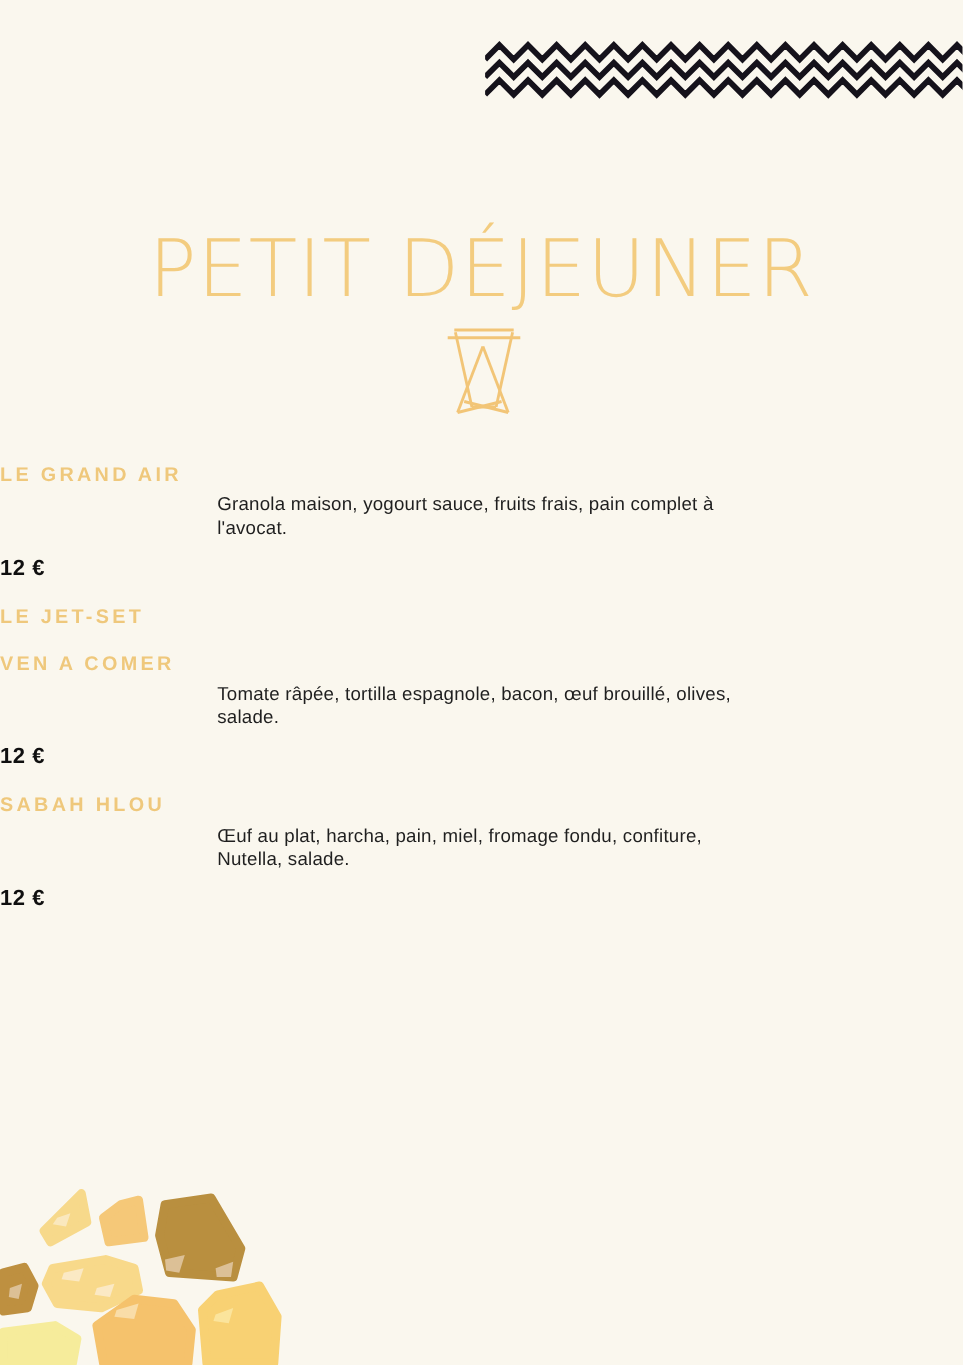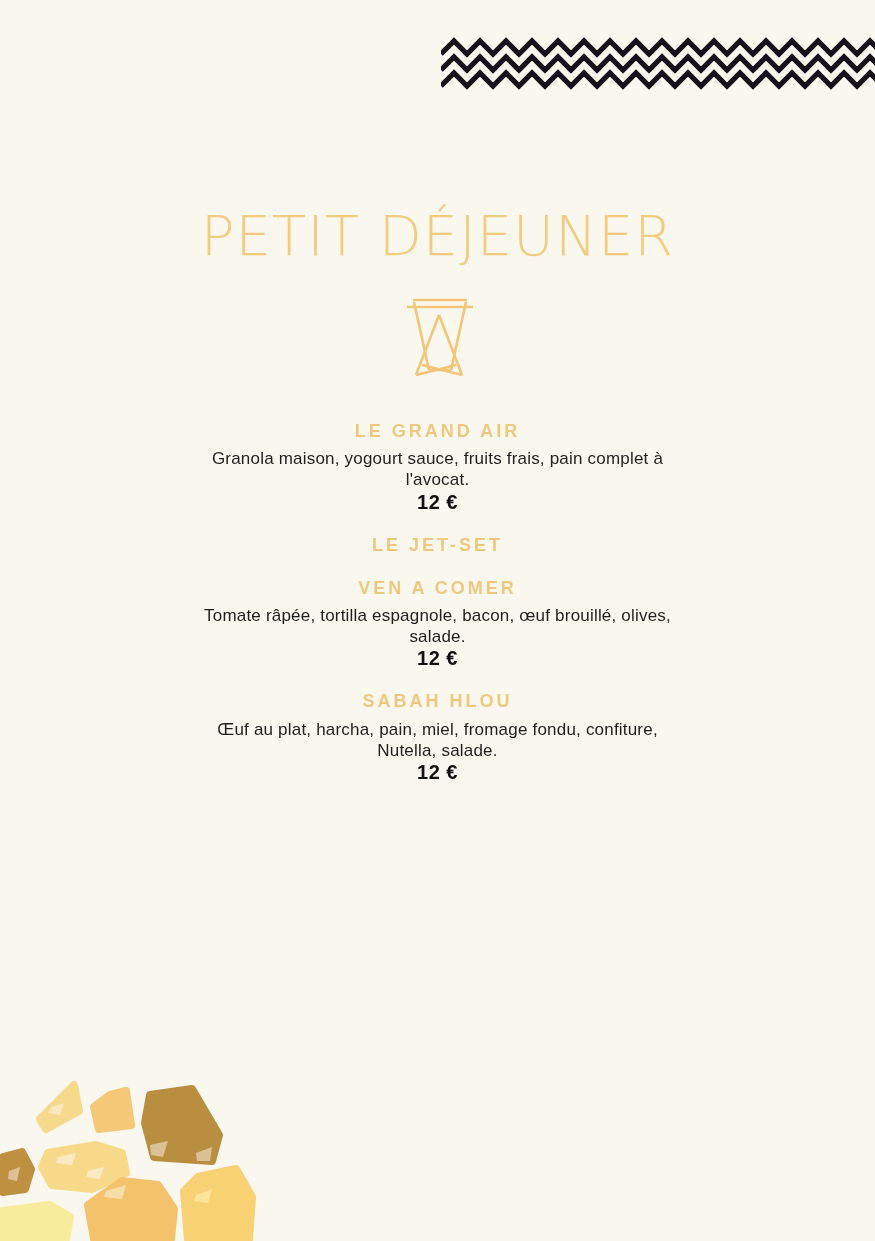--- a/index.html
+++ b/index.html
@@ -6,36 +6,36 @@
   body{
     width:875px;height:1241px;position:relative;overflow:hidden;
     background:#FAF7EE;
     font-family:"Liberation Sans",sans-serif;
   }
   .zigzag{position:absolute;top:36px;left:441px}
   .page-title{
     position:absolute;top:208px;left:0;width:100%;margin:0;
     text-align:center;line-height:1;
     font-family:"DejaVu Sans","Liberation Sans",sans-serif;
-    font-weight:200;font-size:56px;letter-spacing:1px;
+    font-weight:200;font-size:72px;letter-spacing:1px;
     color:#F3CC7F;
   }
   .glass-wrap{position:absolute;top:294px;left:50%;transform:translateX(-50%)}
-  .menu{position:absolute;top:420px;left:0;width:100%;text-align:center}
+  .menu{position:absolute;top:420px;left:0;width:100%;}
   .menu-item{margin-bottom:20px}
   .item-name{
     margin:0 0 5px;font-size:18px;font-weight:700;letter-spacing:3px;
     color:#EFC87C;text-transform:uppercase;line-height:1.3;
   }
   .item-desc{
     margin:0 auto;max-width:480px;font-size:17px;line-height:1.24;
     color:#1F1F1F;letter-spacing:.2px;
   }
   .item-price{
-    font-size:20px;font-weight:700;color:#101010;
+    margin-top:15px;font-size:20px;font-weight:700;color:#101010;
     letter-spacing:.5px;
   }
   .mosaic{position:absolute;left:0;bottom:0}
 </style>
 </head>
 <body>
 
 <svg class="zigzag" width="436" height="56" viewBox="0 0 436 56">
   <defs>
     <path id="zz" d="M0 18 L13 5 L26 18 L39 5 L52 18 L65 5 L78 18 L91 5 L104 18 L117 5 L130 18 L143 5 L156 18 L169 5 L182 18 L195 5 L208 18 L221 5 L234 18 L247 5 L260 18 L273 5 L286 18 L299 5 L312 18 L325 5 L338 18 L351 5 L364 18 L377 5 L390 18 L403 5 L416 18 L429 5 L442 18" fill="none" stroke="#15121B" stroke-width="5.2"></path>

